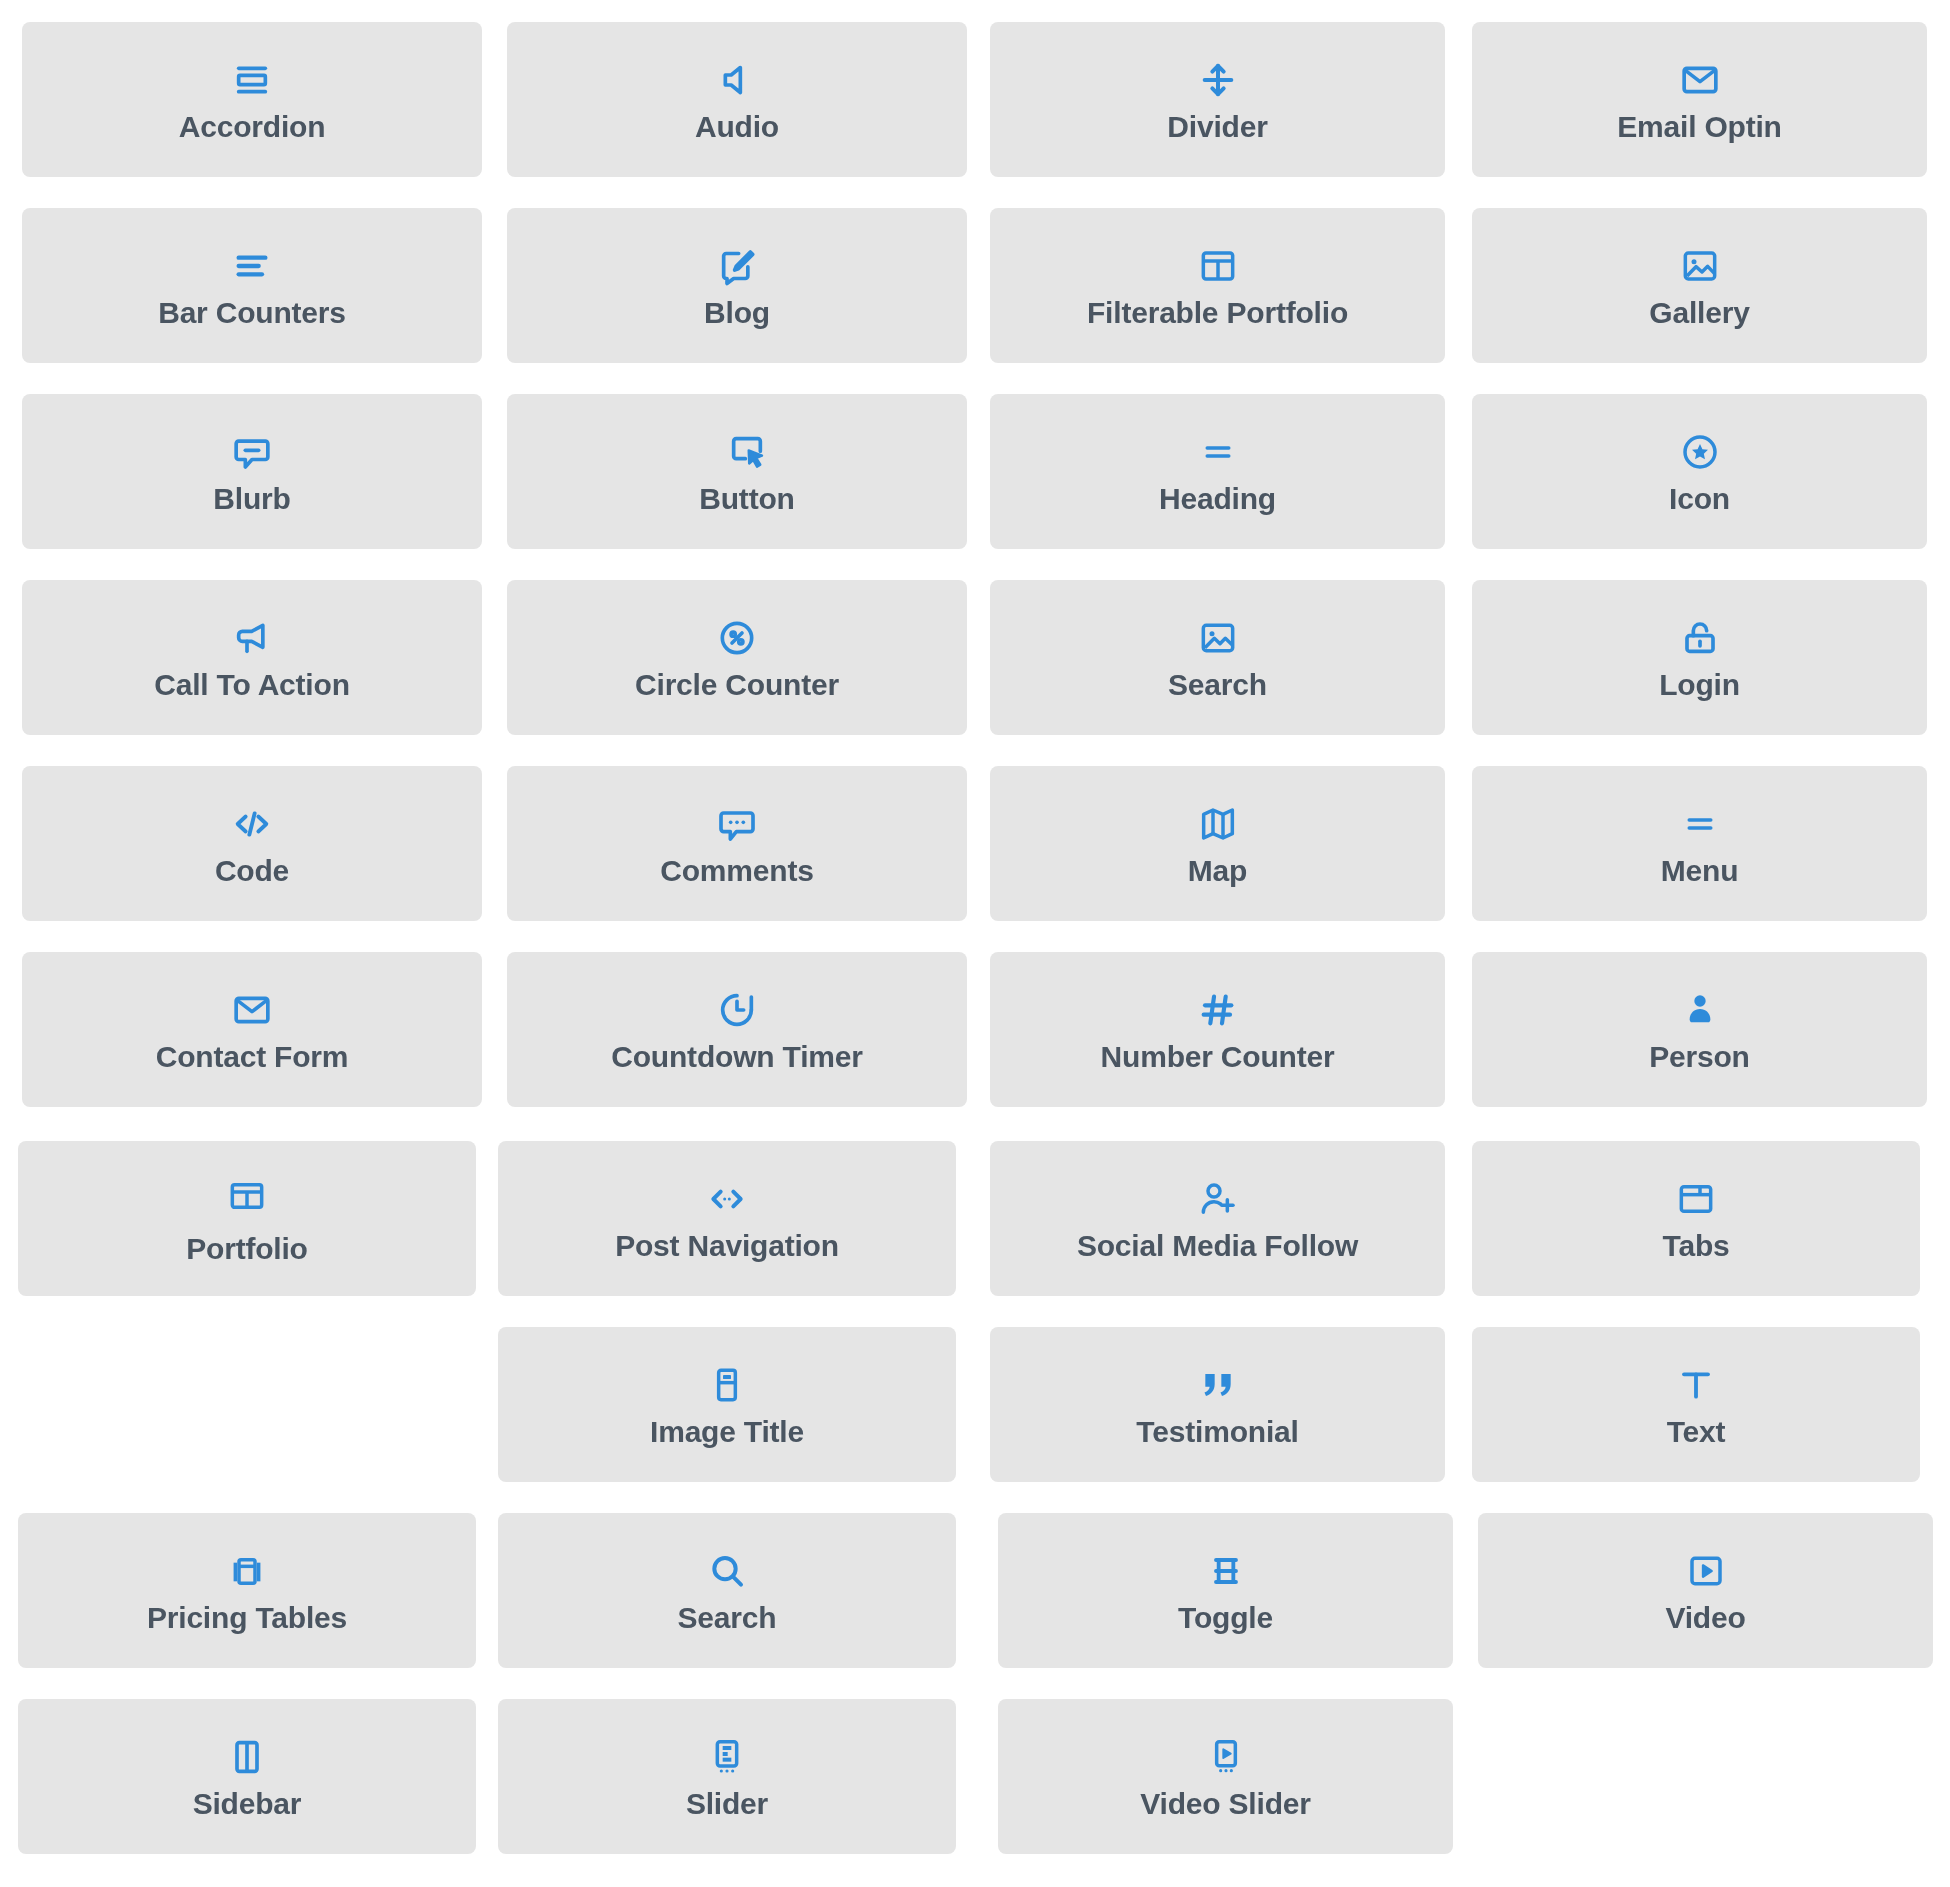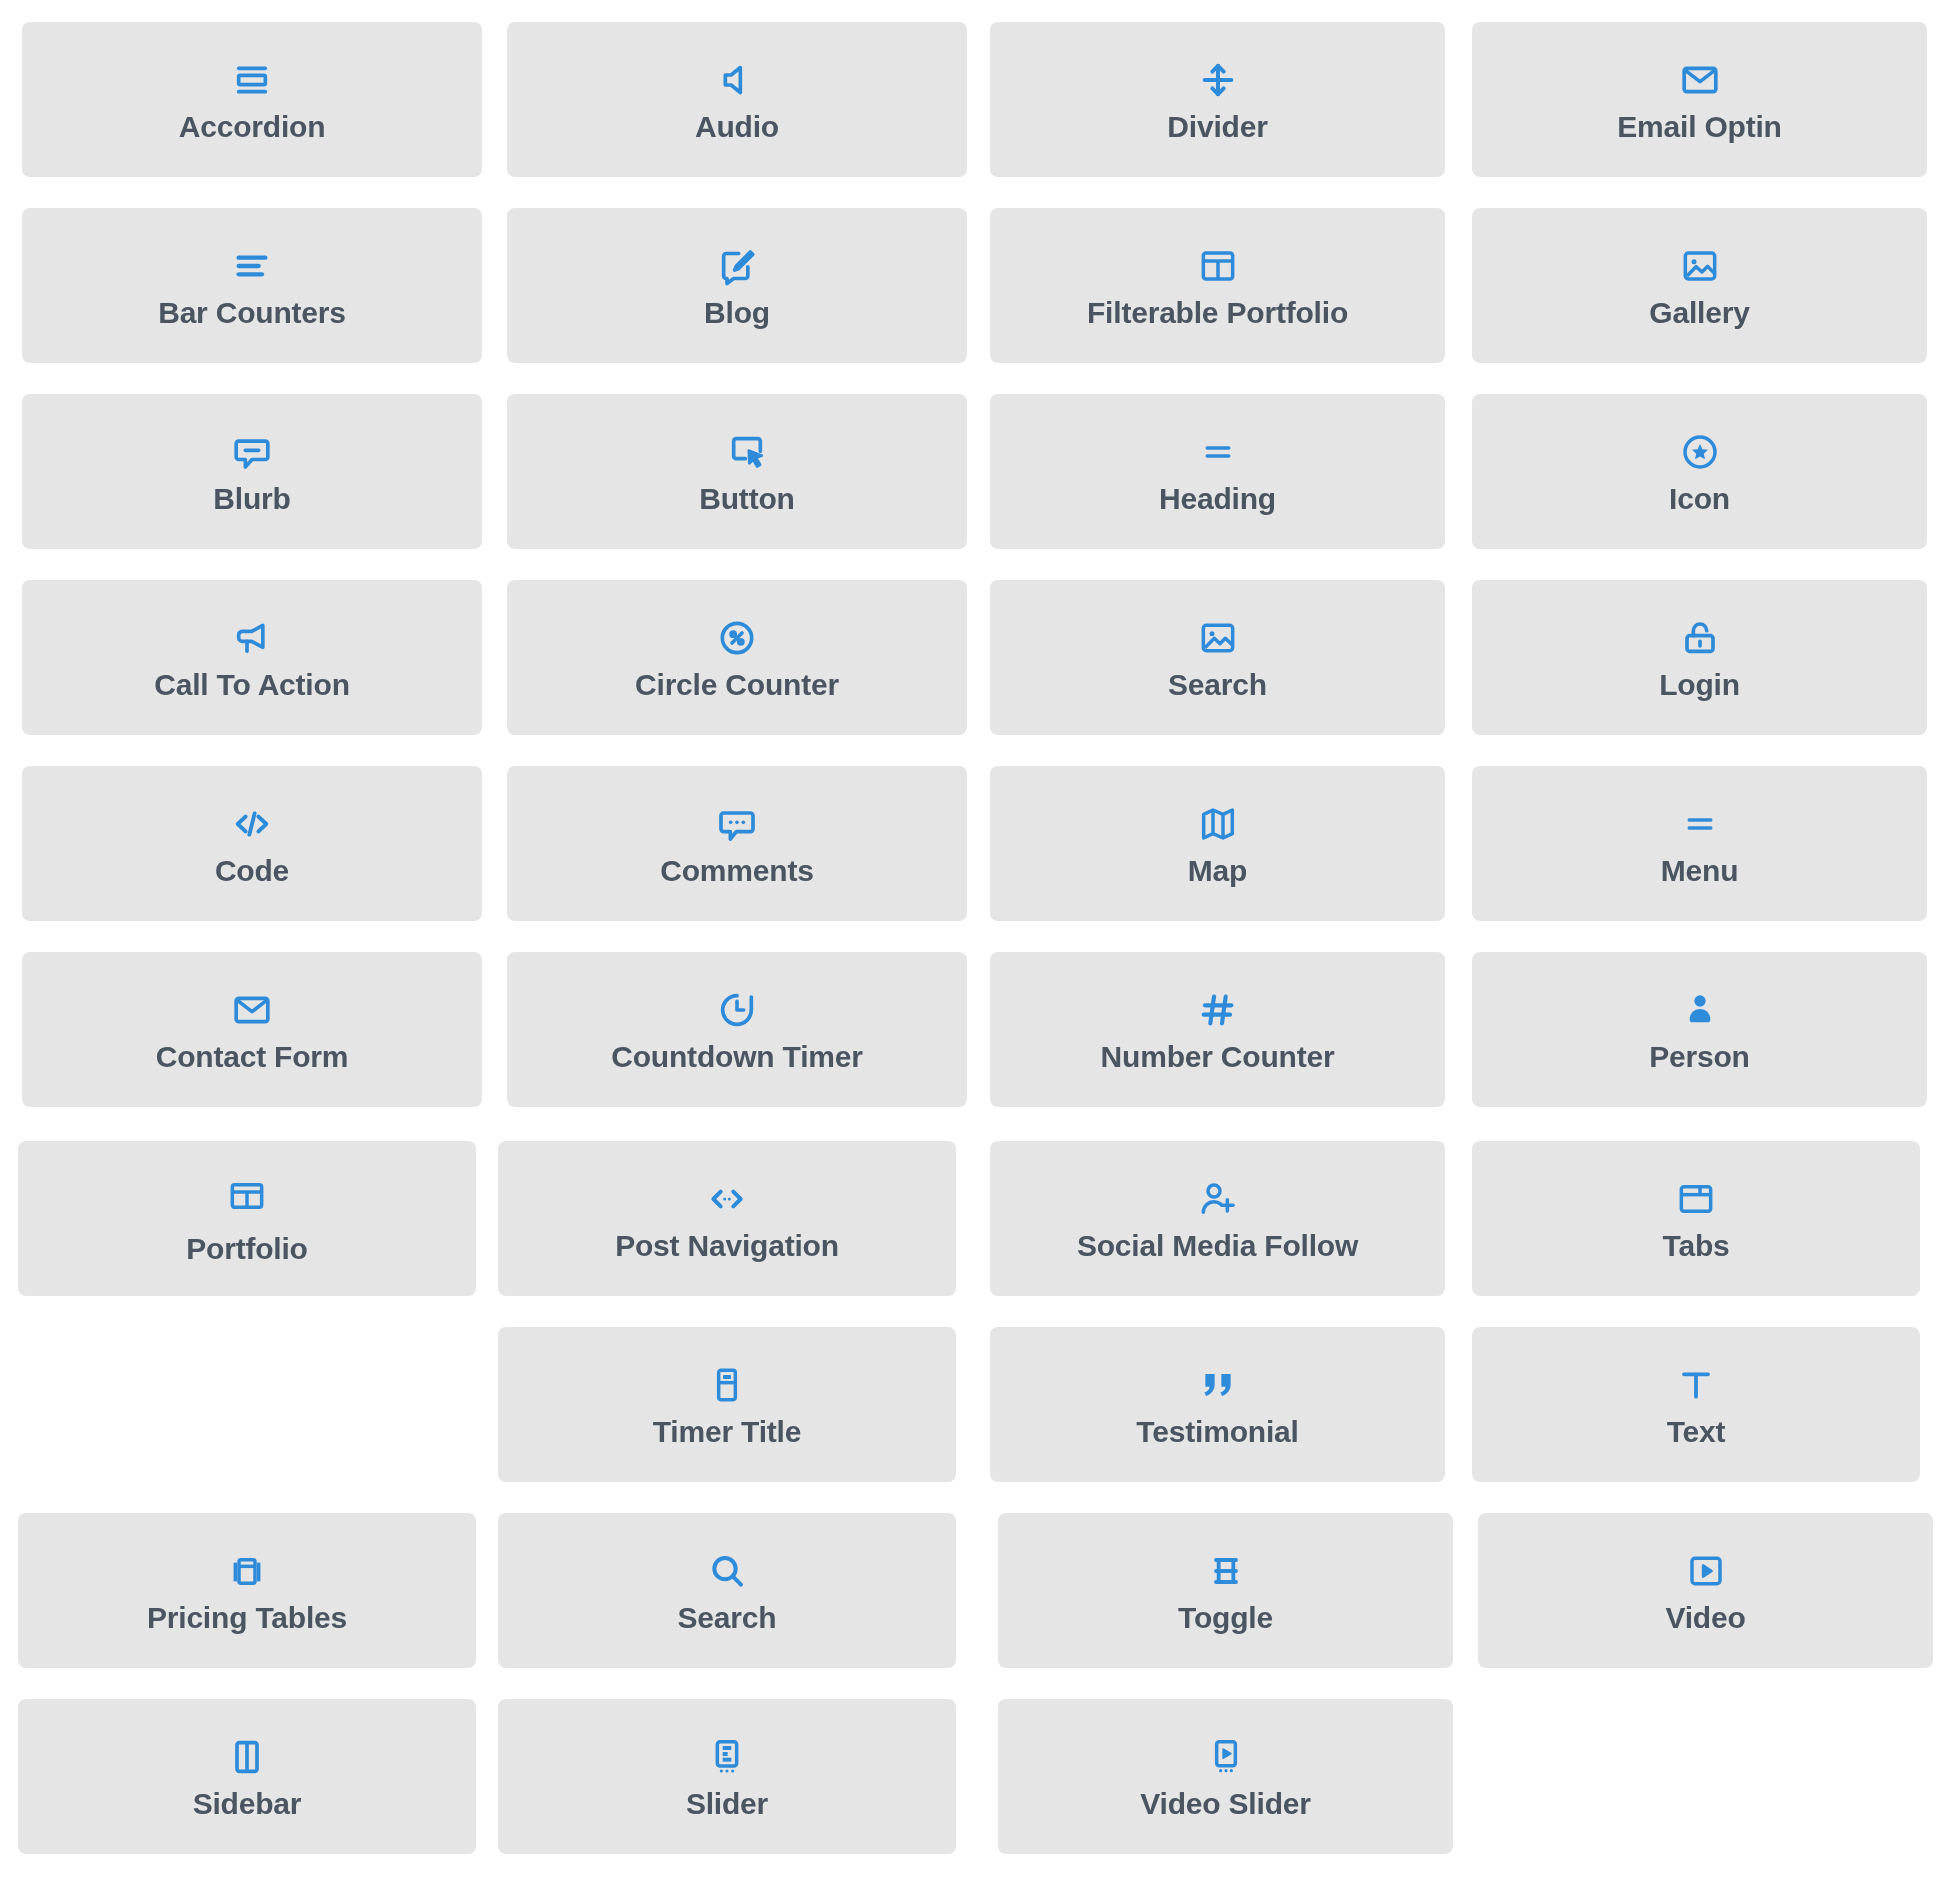--- a/index.html
+++ b/index.html
@@ -324,21 +324,21 @@
       <div class="module-label">Tabs</div>
     </div>
     <div class="module-card" style="left: 498px; top: 1327px; width: 458px; height: 155px;">
       <div class="module-icon">
         <svg width="40" height="40" viewBox="0 0 24 24" fill="none" stroke="currentColor" stroke-width="2.1" stroke-linejoin="round">
           <rect x="7" y="3.2" width="10" height="17.6" rx="1.4"></rect>
           <rect x="9.6" y="6" width="4.8" height="2.4" rx="0.5" fill="currentColor" stroke="none"></rect>
           <line x1="7" y1="10.6" x2="17" y2="10.6"></line>
         </svg>
       </div>
-      <div class="module-label">Timer Title</div>
+      <div class="module-label">Image Title</div>
     </div>
     <div class="module-card" style="left: 990px; top: 1327px; width: 455px; height: 155px;">
       <div class="module-icon">
         <svg width="40" height="40" viewBox="0 0 24 24" fill="currentColor">
           <path d="M4.4 5.4 h5.6 v6 c0 3.6-1.9 6.1-5.2 7.2 l-.9-2.1 c2-.8 3-2 3.1-3.5 H4.4 Z"></path>
           <path d="M14 5.4 h5.6 v6 c0 3.6-1.9 6.1-5.2 7.2 l-.9-2.1 c2-.8 3-2 3.1-3.5 H14 Z"></path>
         </svg>
       </div>
       <div class="module-label">Testimonial</div>
     </div>

